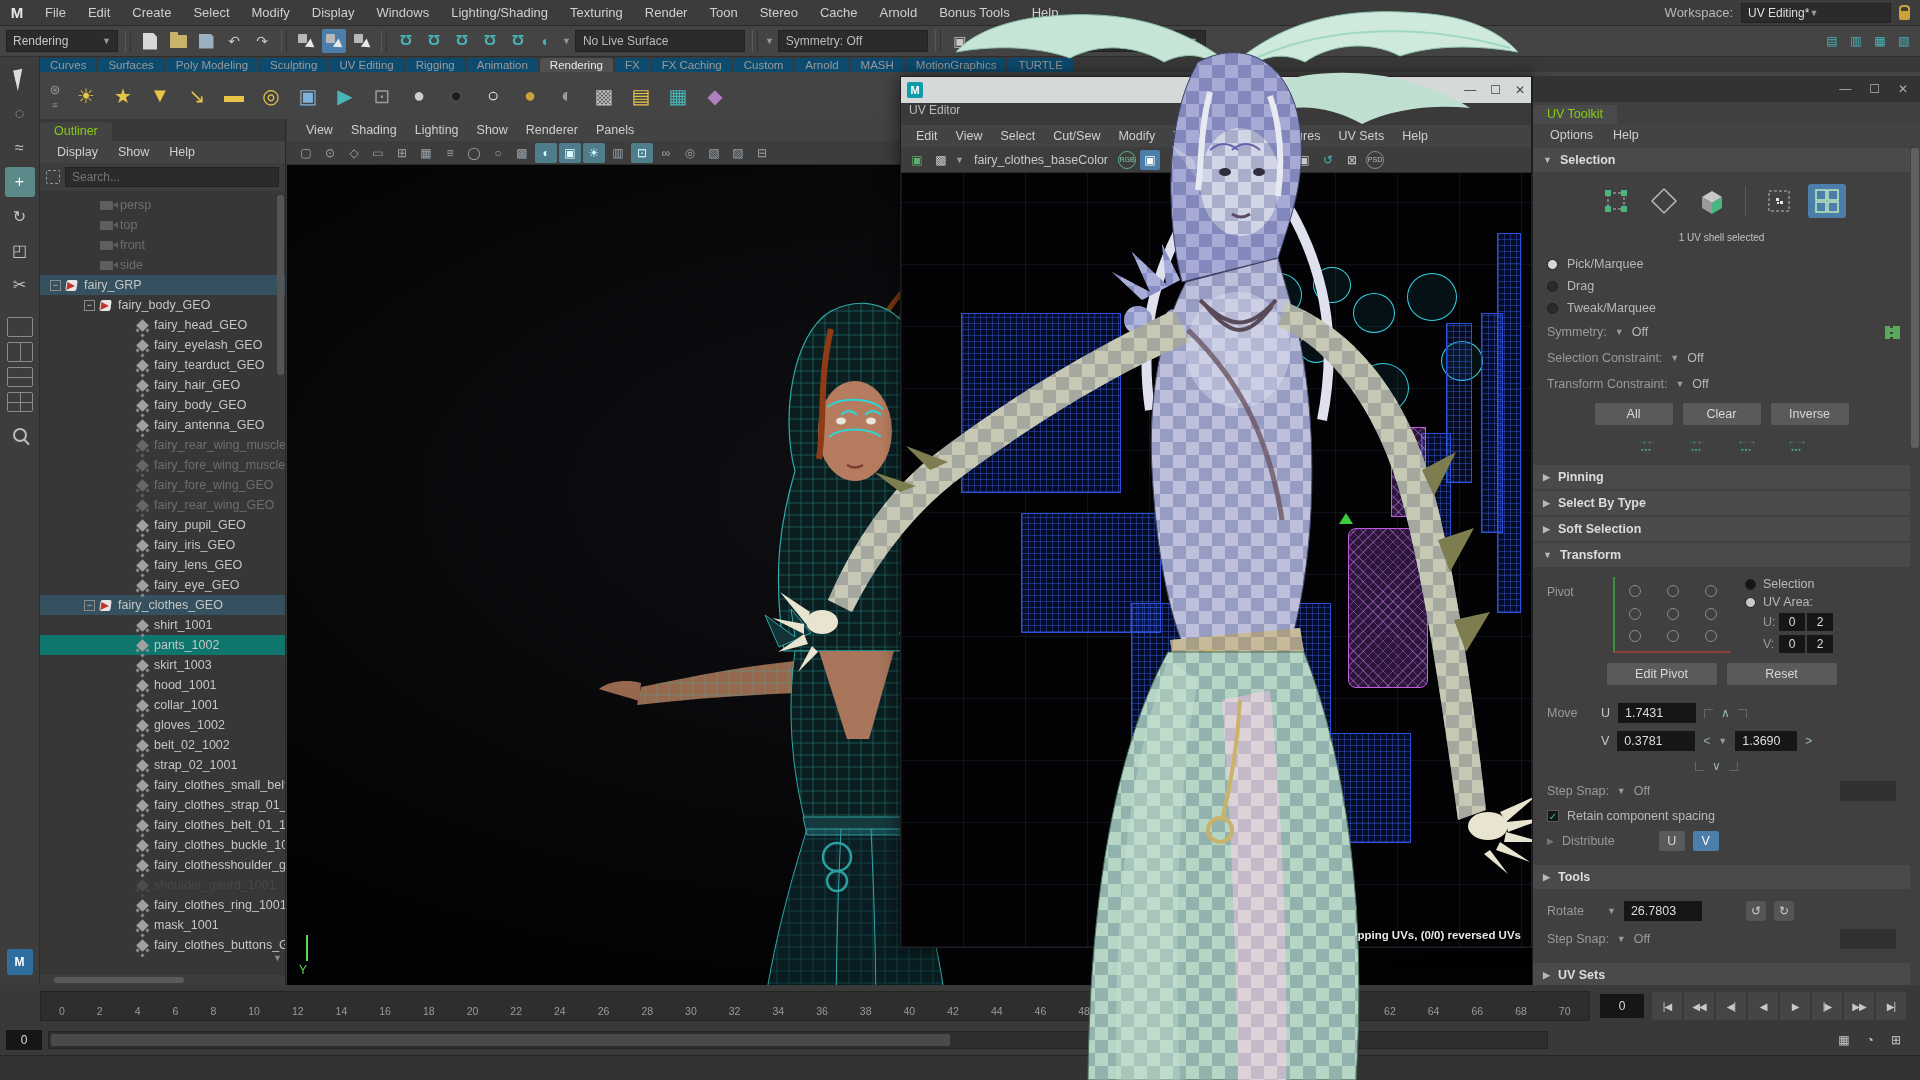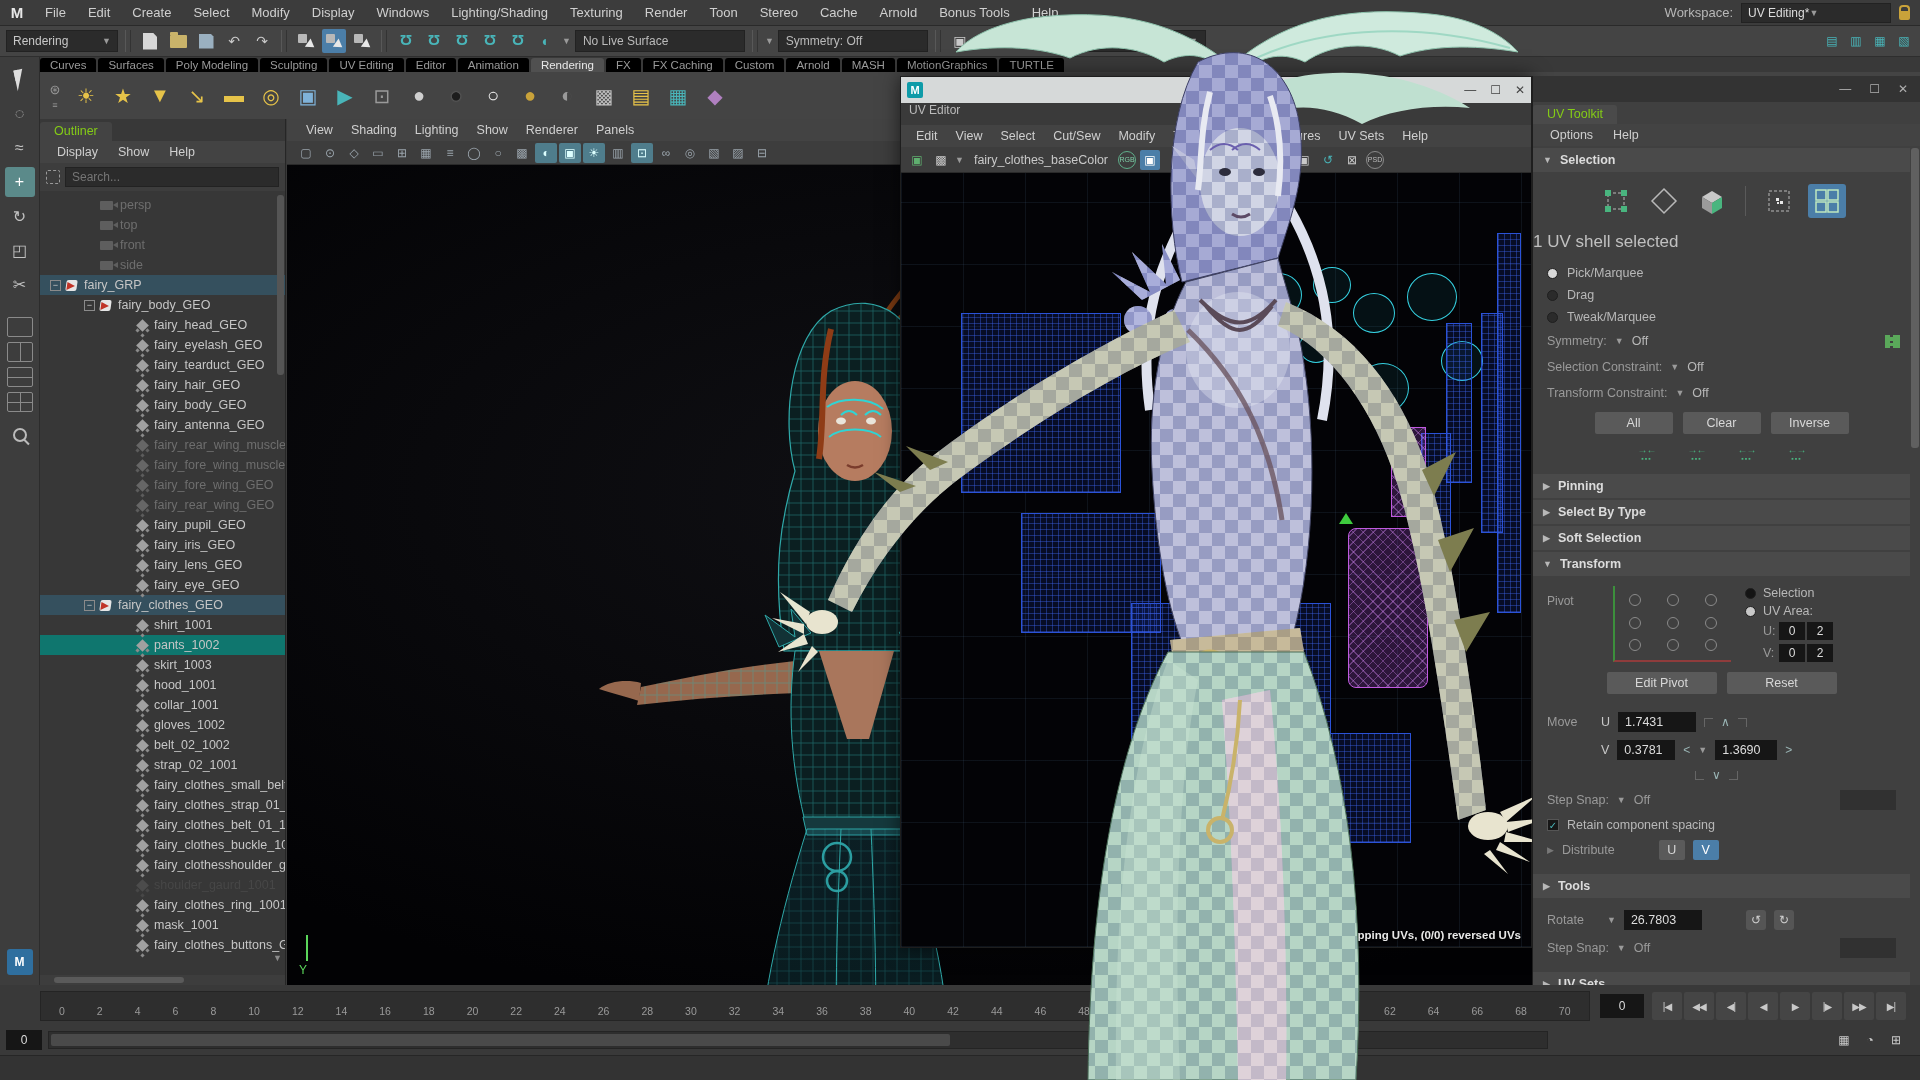--- a/index.html
+++ b/index.html
@@ -31,21 +31,21 @@
 .mchip::after{content:"";position:absolute;right:3px;bottom:3px;border-left:8px solid #e8e8e8;border-top:5px solid transparent;border-bottom:5px solid transparent;transform:rotate(35deg)}
 .mchip.on{background:#4b7ea8}
 .magnet{font-size:15px;font-weight:bold;color:#49b5b9;transform:rotate(180deg)}
 .fieldbox{height:22px;background:#2b2b2b;border:1px solid #222;display:flex;align-items:center;justify-content:space-between;padding:0 7px;color:#bbb}
 .ipr{font-size:8px;font-weight:bold;border:1px solid #999;padding:1px 2px;border-radius:2px;color:#ccc}
 .person{width:13px;height:13px;position:relative;display:inline-block}
 .person::before{content:"";position:absolute;left:3.5px;top:0;width:6px;height:6px;border-radius:50%;background:#bbb}
 .person::after{content:"";position:absolute;left:0;top:7px;width:13px;height:6px;border-radius:6px 6px 0 0;background:#bbb}
 
 .shelftabs{position:absolute;left:40px;top:57px;width:1880px;height:15px;display:flex;gap:2px;align-items:flex-end;z-index:4}
-.stab{padding:1px 10px;font-size:11.5px;color:#9a9a9a;background:#000000;border-radius:3px 3px 0 0}
+.stab{padding:1px 10px;font-size:11.5px;color:#9a9a9a;background:#0c4a6e;border-radius:3px 3px 0 0}
 .stab.on{background:#505050;color:#e8e8e8}
 .shelficons{position:absolute;left:40px;top:72px;width:1880px;height:47px;background:#444;display:flex;align-items:center;gap:3px;padding:0 4px;z-index:3}
 .sic{width:34px;height:34px;display:flex;align-items:center;justify-content:center;font-size:20px;border-radius:3px}
 .c-y{color:#e6c349}.c-b{color:#7fb2d9}.c-t{color:#49b5b9}.c-g{color:#9a9a9a}.c-s{color:#cfcfcf}.c-k{color:#1d1d1d;text-shadow:0 0 2px #888}.c-w{color:#f0f0f0}.c-o{color:#c9a23a}.c-c{color:#bfbfbf}.c-p{color:#b080c0}
 .gearbtn{width:22px;height:44px;display:flex;flex-direction:column;align-items:center;justify-content:center;color:#9a9a9a;font-size:13px;gap:3px}
 
 .toolbox{position:absolute;left:0;top:57px;width:40px;height:928px;background:#3d3d3d;border-right:1px solid #2c2c2c;display:flex;flex-direction:column;align-items:center;padding-top:8px;gap:4px;z-index:3}
 .tbi{width:30px;height:30px;display:flex;align-items:center;justify-content:center;font-size:16px;color:#c2c2c2;border-radius:3px}
 .tbi.active{background:#5b8a8a;color:#fff}
 .cursoric{width:0;height:0;border-left:6px solid #ddd;border-right:6px solid transparent;border-bottom:14px solid transparent;border-top:14px solid #ddd;transform:rotate(-12deg) scale(.75)}
@@ -120,21 +120,21 @@
 .tkwin{position:absolute;left:1532px;top:76px;width:388px;height:909px;background:#404040;z-index:21;border-left:1px solid #1e1e1e;display:flex;flex-direction:column}
 .tkbar{height:26px;background:#333;display:flex;align-items:center;justify-content:flex-end;gap:18px;padding-right:12px;color:#b0b0b0;font-size:12px}
 .tkwin .ptab span{background:#4a4a4a}
 .tkcontent{flex:1;overflow:hidden;position:relative;padding-right:10px}
 .sechead{height:24px;background:#4a4a4a;display:flex;align-items:center;gap:8px;padding-left:10px;font-weight:bold;color:#dcdcdc;font-size:12.5px;margin-top:2px}
 .sechead .tri{font-size:9px;color:#b8b8b8}
 .selicons{display:flex;align-items:center;gap:10px;justify-content:center;padding:12px 0 6px}
 .ski{width:38px;height:34px;display:flex;align-items:center;justify-content:center;border-radius:3px}
 .ski.on{background:#4b7ea8}
 .skidiv{width:1px;height:30px;background:#5a5a5a;margin:0 4px}
-.selstatus{color:#c0c0c0;padding:8px 0 10px;font-size:17px}
+.selstatus{text-align:center;color:#c0c0c0;padding:8px 0 10px;font-size:10px}
 .radio{display:flex;align-items:center;gap:9px;padding:4px 0 4px 14px;color:#b8b8b8;font-size:12.5px}
 .rdot{width:11px;height:11px;border-radius:50%;background:#2b2b2b;border:1px solid #1f1f1f}
 .radio.on .rdot{background:#d8d8d8}
 .trow{display:flex;align-items:center;padding:6px 10px 6px 14px;color:#9a9a9a;font-size:12.5px;gap:8px}
 .trow .val{color:#b8b8b8}
 .symic{width:15px;height:13px;margin-left:auto;background:linear-gradient(90deg,#5aa85a 0 5px,transparent 5px 8px,#5aa85a 8px 13px),linear-gradient(0deg,transparent 0 2px,#5aa85a 2px 5px,transparent 5px 7px,#5aa85a 7px 11px,transparent 11px)}
 .btnrow{display:flex;gap:10px;justify-content:center;padding:6px 0}
 .btn{background:#5a5a5a;color:#d8d8d8;border:none;padding:4px 0;width:78px;font-size:12.5px;border-radius:2px;font-family:"Liberation Sans",sans-serif}
 .btn.small{width:26px;padding:3px 0}
 .btn.blue{background:#4b7ea8;color:#fff}
@@ -274,21 +274,21 @@
     </div>
 </div>
 
 <div class="shelftabs">
 
 <span class="stab">Curves</span>
     <span class="stab">Surfaces</span>
     <span class="stab">Poly Modeling</span>
     <span class="stab">Sculpting</span>
     <span class="stab">UV Editing</span>
-    <span class="stab">Editor</span>
+    <span class="stab">Rigging</span>
     <span class="stab">Animation</span>
     <span class="stab on">Rendering</span>
     <span class="stab">FX</span>
     <span class="stab">FX Caching</span>
     <span class="stab">Custom</span>
     <span class="stab">Arnold</span>
     <span class="stab">MASH</span>
     <span class="stab">MotionGraphics</span>
     <span class="stab">TURTLE</span>
   </div>
@@ -903,21 +903,21 @@
         <span style="width:46px">Move</span>
         <span style="color:#c8c8c8">U</span>
         <span class="field" style="width:78px">1.7431</span>
         <span class="cnr tl"></span>
         <span class="arr">∧</span>
         <span class="cnr tr"></span>
       </div>
       <div class="mrow">
         <span style="width:46px"></span>
         <span style="color:#c8c8c8">V</span>
-        <span class="field" style="width:58px">0.3781</span>
+        <span class="field" style="width:78px">0.3781</span>
         <span class="arr">&lt;</span>
         <span class="dd">▼</span>
         <span class="field" style="width:62px">1.3690</span>
         <span class="arr">&gt;</span>
       </div>
       <div class="mrow" style="padding-left:148px">
         <span class="cnr bl"></span>
         <span class="arr">∨</span>
         <span class="cnr br"></span>
       </div>

